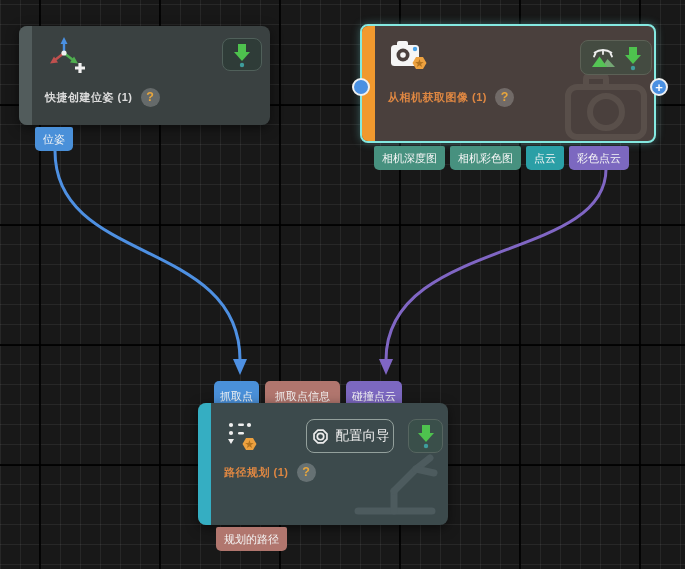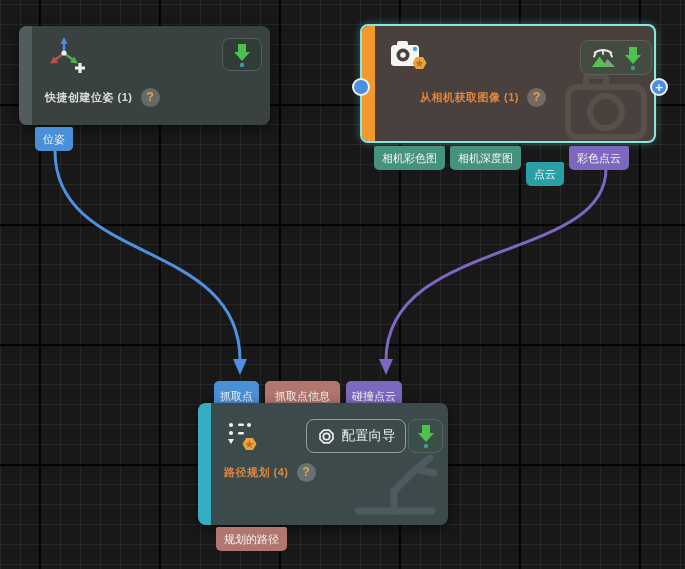--- a/index.html
+++ b/index.html
@@ -96,21 +96,21 @@
     <svg class="watermark" style="left:26px;top:10px;" width="42" height="42" viewBox="0 0 42 42">
       <rect x="9" y="5" width="11" height="8" rx="2" fill="#f5f5f5"></rect>
       <rect x="3" y="9" width="28" height="21" rx="3.5" fill="#f5f5f5"></rect>
       <circle cx="15" cy="19" r="6.5" fill="#4a403d"></circle>
       <circle cx="15" cy="19" r="2.8" fill="#f5f5f5"></circle>
       <circle cx="27" cy="13" r="2.2" fill="#4aa3e8"></circle>
       <polygon points="28,21 35,21 38.5,27 35,33 28,33 24.5,27" fill="#eda13f"></polygon>
       <text x="31.5" y="31" font-size="11" text-anchor="middle" fill="#b4741f">★</text>
     </svg>
     <div class="title-row" style="left:26px;top:58px;">
-      <span class="title" style="color:#de8742;margin-left:32px;">从相机获取图像 (1)</span>
+      <span class="title" style="color:#de8742;">从相机获取图像 (1)</span>
       <span class="badge">?</span>
     </div>
     <div class="icon-btn btn-olive" style="left:218px;top:14px;width:72px;height:35px;">
       <svg width="28" height="23" viewBox="0 0 28 23">
         <polygon points="12,21 17.5,13 25,21" fill="#74a774"></polygon>
         <polygon points="2,21 9.5,10.5 17,21" fill="#55c455"></polygon>
         <path d="M4,7 Q13,1 22,7" fill="none" stroke="#eee" stroke-width="2"></path>
         <path d="M5.5,7.5 L4,10.5 M13,4.5 L13,8 M20.5,7.5 L22,10.5" stroke="#eee" stroke-width="1.8" stroke-linecap="round"></path>
       </svg>
       <svg width="18" height="26" viewBox="0 0 18 26">
@@ -118,23 +118,23 @@
         <polygon points="1,10 17,10 9,19" fill="#4ec24e"></polygon>
         <circle cx="9" cy="23" r="2.2" fill="#3f9d9d"></circle>
       </svg>
     </div>
   </div>
 
   <div class="port" style="left:352px;top:78px;"></div>
   <div class="port" style="left:650px;top:78px;">+</div>
 
   <div class="tag-row" style="left:374px;top:146px;height:24px;gap:5px;">
+    <span class="tag tag-bottom" style="background-color: rgb(71, 145, 127);">相机深度图</span>
     <span class="tag tag-bottom" style="background-color: rgb(71, 145, 127);">相机彩色图</span>
-    <span class="tag tag-bottom" style="background-color: rgb(71, 145, 127);">相机深度图</span>
-    <span class="tag tag-bottom" style="background-color: rgb(42, 159, 166); margin-top: 16px;">点云</span>
+    <span class="tag tag-bottom" style="background-color: rgb(42, 159, 166);">点云</span>
     <span class="tag tag-bottom" style="background-color: rgb(124, 104, 192);">彩色点云</span>
   </div>
 
   <div class="tag-row" style="left:214px;top:381px;height:30px;gap:6px;">
     <span class="tag tag-top" style="padding: 0px 6px; background-color: rgb(74, 144, 217);">抓取点</span>
     <span class="tag tag-top" style="padding: 0px 10px; background-color: rgb(177, 118, 110);">抓取点信息</span>
     <span class="tag tag-top" style="padding: 8px 6px; background-color: rgb(124, 104, 192);">碰撞点云</span>
   </div>
   <div class="node" style="left:198px;top:403px;width:250px;height:122px;background:#3c4a4c;">
     <div class="strip" style="background:#35aec2;"></div>
@@ -154,36 +154,36 @@
         <circle cx="7" cy="8" r="2.1"></circle>
         <circle cx="7" cy="16" r="2.1"></circle>
         <polygon points="4,22 10,22 7,27"></polygon>
         <rect x="14" y="6.5" width="6" height="2.6" rx="1.3"></rect>
         <circle cx="25" cy="8" r="2.1"></circle>
         <rect x="14" y="15" width="6" height="2.6" rx="1.3"></rect>
       </g>
       <polygon points="22,21 29,21 32.5,27 29,33 22,33 18.5,27" fill="#eda13f"></polygon>
       <text x="25.5" y="31" font-size="11" text-anchor="middle" fill="#b4741f">★</text>
     </svg>
-    <div class="icon-btn btn-outline" style="left:108px;top:16px;width:100px;height:34px;">
+    <div class="icon-btn btn-outline" style="left:108px;top:16px;width:88px;height:34px;">
       <svg width="19" height="19" viewBox="0 0 20 20">
         <path d="M16.8,12.8 L12.8,16.8 L7.2,16.8 L3.2,12.8 L3.2,7.2 L7.2,3.2 L12.8,3.2 L16.8,7.2 Z" fill="none" stroke="#ececec" stroke-width="1.8" stroke-linejoin="round"></path>
         <circle cx="10" cy="10" r="3.4" fill="none" stroke="#ececec" stroke-width="1.8"></circle>
       </svg>
       <span>配置向导</span>
     </div>
     <div class="icon-btn btn-teal" style="left:210px;top:16px;width:35px;height:34px;">
       <svg width="18" height="26" viewBox="0 0 18 26">
         <rect x="5" y="2" width="8" height="8" fill="#4ec24e"></rect>
         <polygon points="1,10 17,10 9,19" fill="#4ec24e"></polygon>
         <circle cx="9" cy="23" r="2.2" fill="#3f9d9d"></circle>
       </svg>
     </div>
     <div class="title-row" style="left:26px;top:56px;">
-      <span class="title" style="color:#de8742;">路径规划 (4)</span>
+      <span class="title" style="color:#de8742;">路径规划 (1)</span>
       <span class="badge">?</span>
     </div>
   </div>
 
   <div class="tag-row" style="left:216px;top:527px;height:24px;gap:4px;">
     <span class="tag tag-bottom" style="background-color: rgb(177, 118, 110);">规划的路径</span>
   </div>
 
 </div>
 

